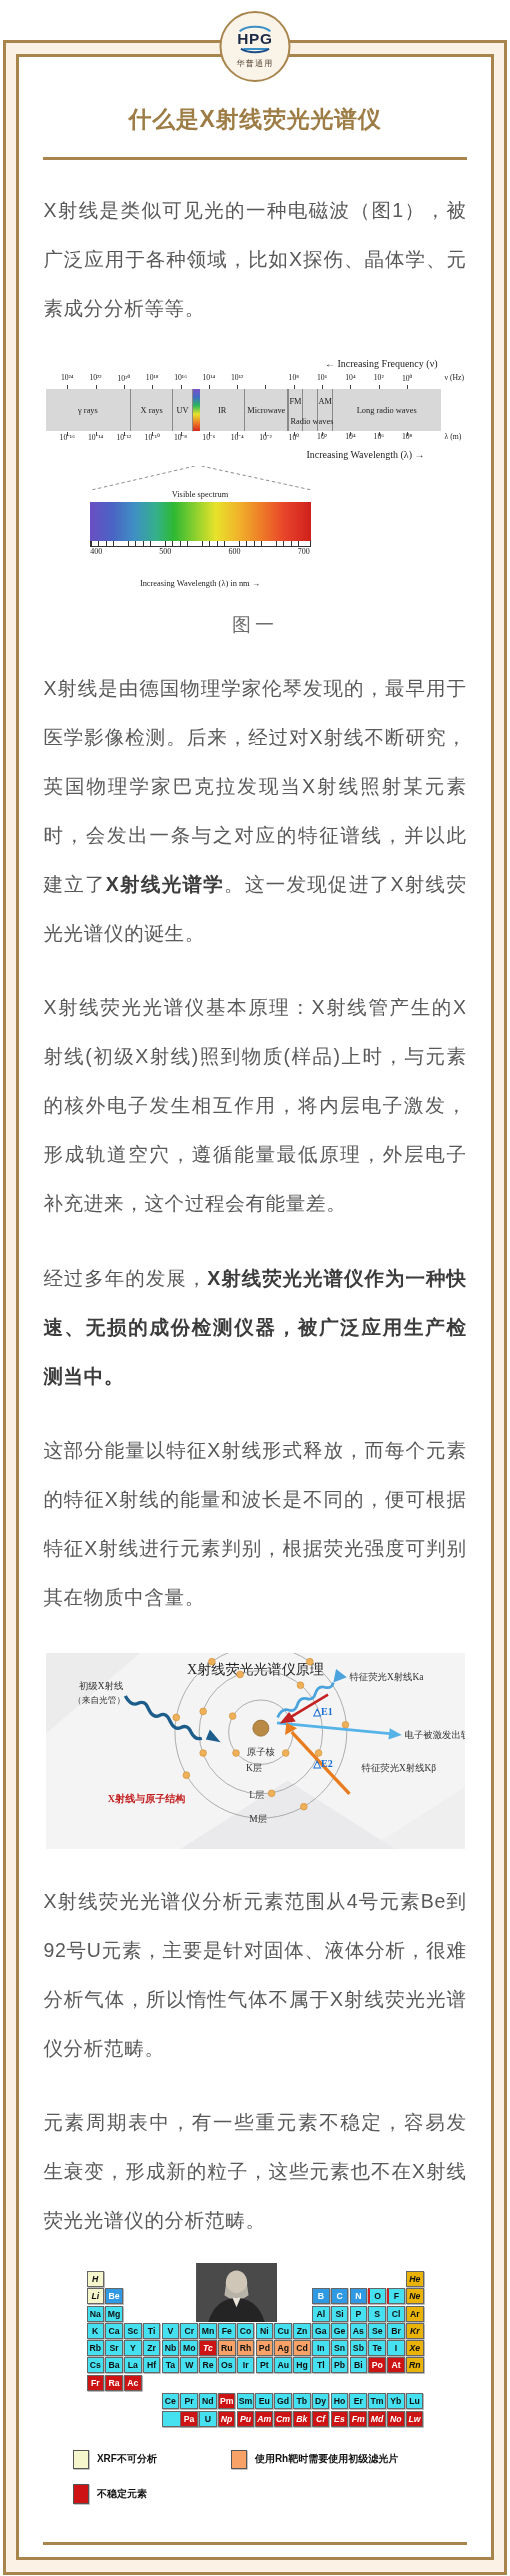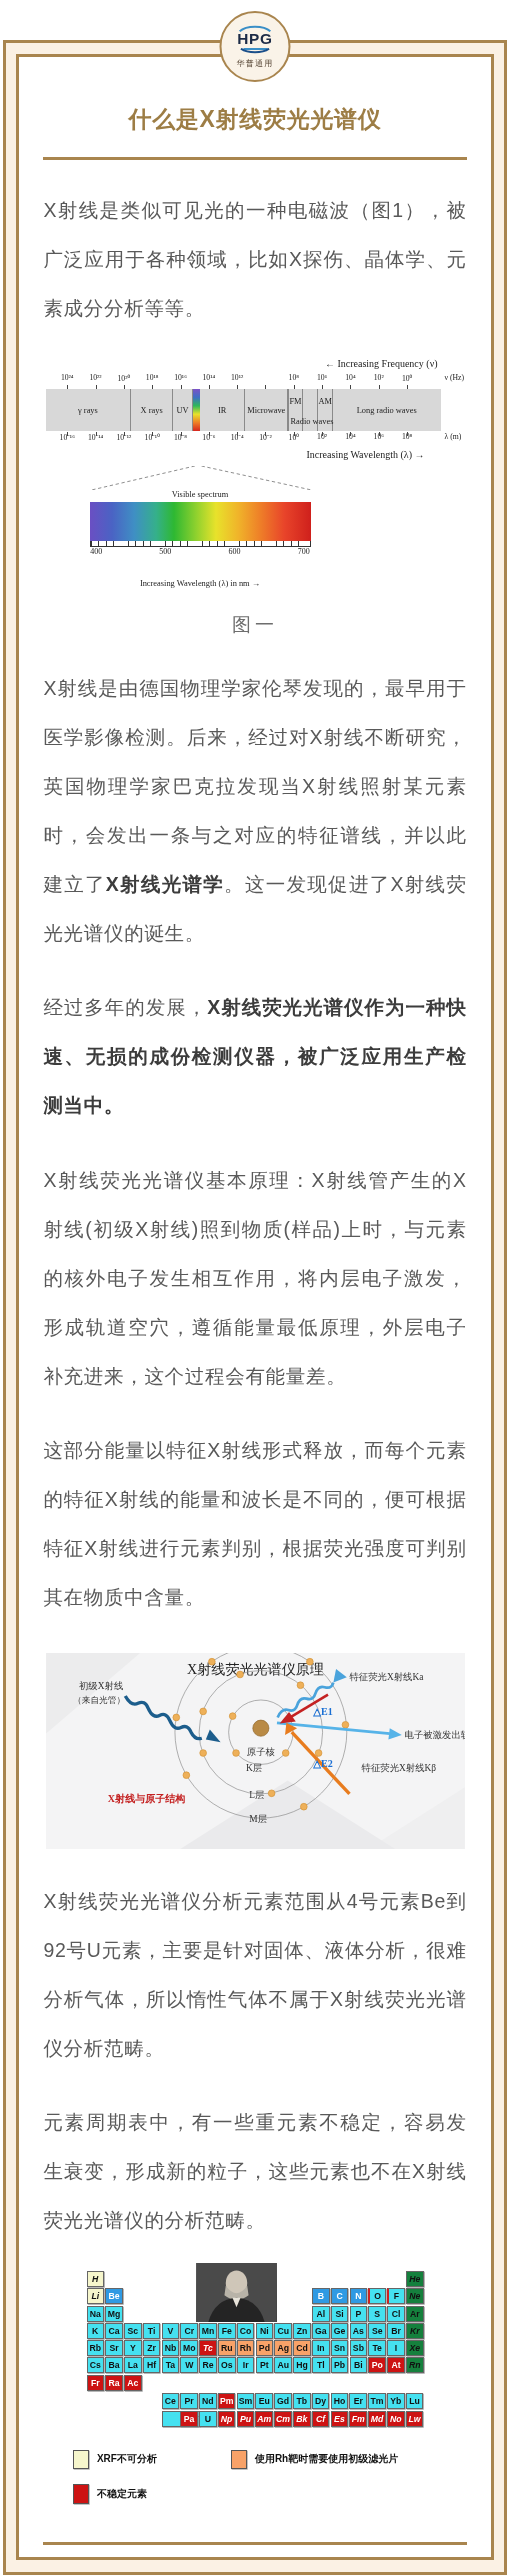--- a/index.html
+++ b/index.html
@@ -57,21 +57,21 @@
   
   .fig2{margin:31px auto 0 auto;width:419px;}
   
   .ptwrap{margin:20px auto 0 auto;width:337px;position:relative;}
   .ptmain{display:grid;grid-template-columns:repeat(18,17.5px);grid-auto-rows:16px;gap:1.3px;}
   .ptf{display:grid;grid-template-columns:repeat(14,17.5px);grid-auto-rows:16px;gap:1.3px;
        margin:2.7px 0 0 75px;}
   .cell{display:flex;align-items:center;justify-content:center;font-size:8.7px;font-weight:bold;
         color:#111;border:0.7px solid #666;box-shadow:0.7px 0.7px 0 #999;}
   .cell.c{background:#45e1f0;} .cell.b{background:#2f9ae3;color:#fff;}
-  .cell.y{background:#15803d;} .cell.p{background:#f6f6cc;}
+  .cell.y{background:#eab308;} .cell.p{background:#f6f6cc;}
   .cell.o{background:#f8a268;} .cell.r{background:#cd1313;color:#fff;}
   .cell.rf{background:#45e1f0;border-left:2px solid #cc2222;}
   .cell.i{font-style:italic;}
   .photo{position:absolute;left:109px;top:-8px;width:81px;height:59px;z-index:3;
          background:linear-gradient(150deg,#7a7a7a,#2f2f2f);}
   
   .legend{margin:23px 0 0 29.5px;}
   .lrow{display:grid;grid-template-columns:158px 176px auto;margin-bottom:14.8px;}
   .litem{display:flex;align-items:center;}
   .swatch{width:14px;height:17.5px;border:0.7px solid #555;box-shadow:0.7px 0.7px 0 #aaa;
@@ -196,22 +196,22 @@
               <span style="left: 34.3%;">500</span>
               <span style="left: 65.6%;">600</span>
               <span style="left: 96.9%;">700</span>
             </div>
           <div class="nm-axis">Increasing Wavelength (λ) in nm →</div>
         </div>
       </div>
       <div class="fig-caption">图一</div>
 
       <p class="body"><span>X射线是由德国物理学家伦琴发现的，最早用于医学影像检测。后来，经过对X射线不断研究，英国物理学家巴克拉发现当X射线照射某元素时，会发出一条与之对应的特征谱线，并以此建立了</span><span class="b">X射线光谱学</span><span>。这一发现促进了X射线荧光光谱仪的诞生。</span></p>
+      <p class="body"><span>X射线荧光光谱仪基本原理：X射线管产生的X射线(初级X射线)照到物质(样品)上时，与元素的核外电子发生相互作用，将内层电子激发，形成轨道空穴，遵循能量最低原理，外层电子补充进来，这个过程会有能量差。</span></p>
       <p class="body"><span>经过多年的发展，</span><span class="b">X射线荧光光谱仪作为一种快速、无损的成份检测仪器，被广泛应用生产检测当中。</span></p>
-      <p class="body"><span>X射线荧光光谱仪基本原理：X射线管产生的X射线(初级X射线)照到物质(样品)上时，与元素的核外电子发生相互作用，将内层电子激发，形成轨道空穴，遵循能量最低原理，外层电子补充进来，这个过程会有能量差。</span></p>
       <p class="body"><span>这部分能量以特征X射线形式释放，而每个元素的特征X射线的能量和波长是不同的，便可根据特征X射线进行元素判别，根据荧光强度可判别其在物质中含量。</span></p>
 
       <div class="fig2">
         <svg width="419" height="196" viewBox="0 0 624 292" style="font-family:'Liberation Serif',serif;">
           <rect x="0" y="0" width="624" height="292" fill="#f4f4f5"></rect>
           <polygon points="0,0 140,0 0,120" fill="#ececed"></polygon>
           <polygon points="624,40 624,200 480,292 624,292" fill="#efeff0"></polygon>
           <polygon points="200,292 360,190 520,292" fill="#eaeaec"></polygon>
           <text x="312" y="32" text-anchor="middle" font-size="21" fill="#222">X射线荧光光谱仪原理</text>
 

